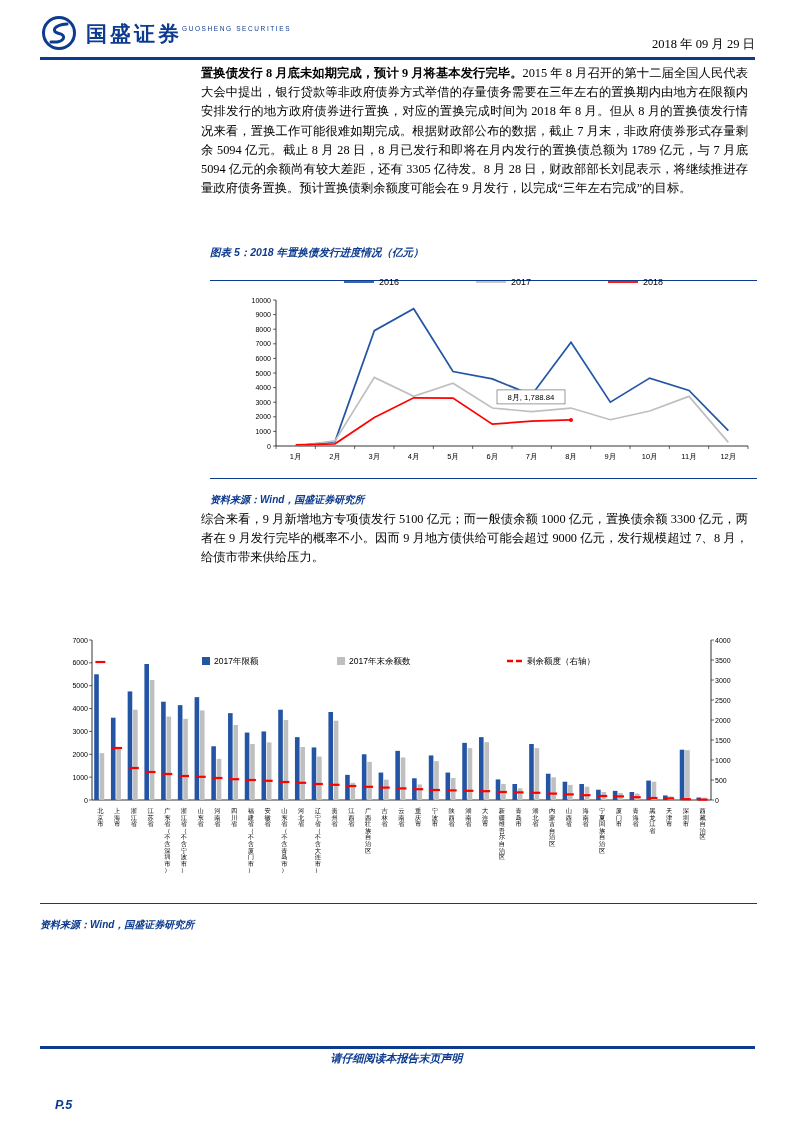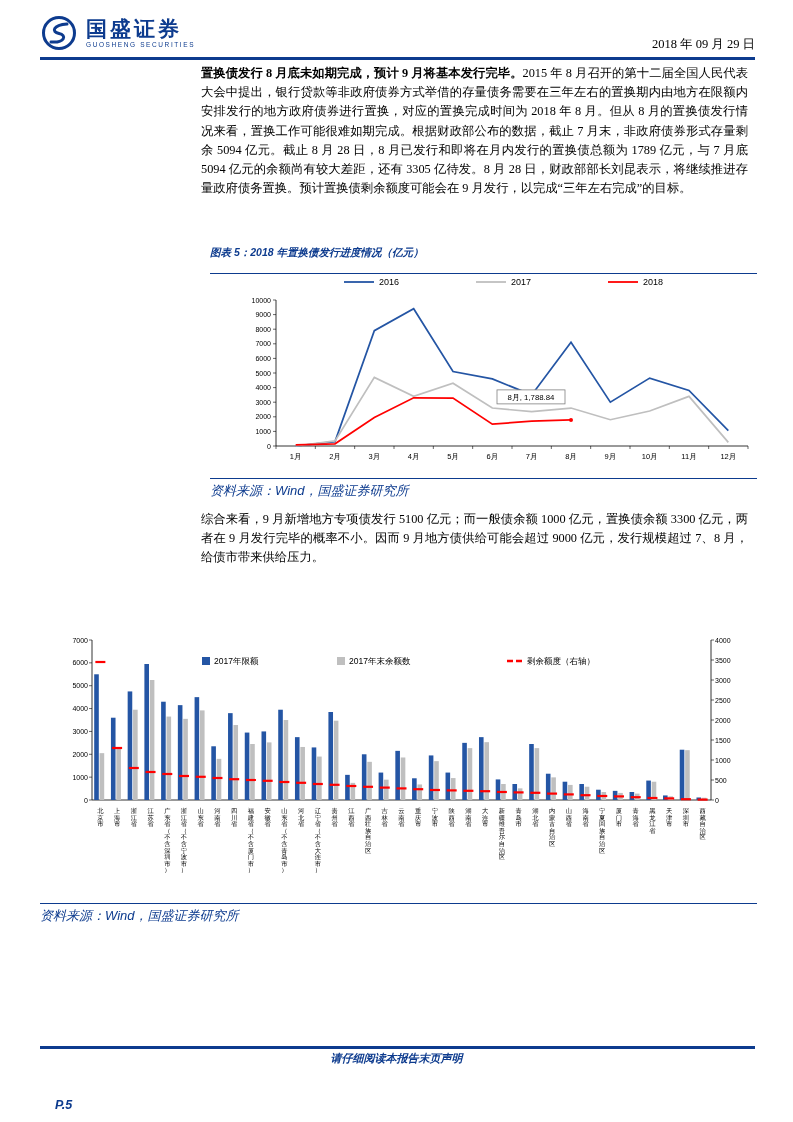--- a/index.html
+++ b/index.html
@@ -3,43 +3,44 @@
 <meta charset="utf-8">
 <style>
   html,body{margin:0;padding:0;background:#888;}
   .page{
     position:relative;width:793px;height:1122px;background:#fff;margin:0 auto;
     font-family:"Liberation Serif",serif;color:#000;overflow:hidden;
   }
   .abs{position:absolute;}
   
   .logo-wrap{left:40px;top:14px;display:flex;align-items:center;gap:8px;}
-  .brand-block{display:flex;flex-direction:column;line-height:1;}
+  .brand-block{display:flex;flex-direction:row;line-height:1;}
   .brand{font-size:21px;font-weight:bold;color:#0D3B8E;letter-spacing:3px;font-family:"Liberation Sans",sans-serif;}
   .brand-sub{font-size:6.5px;color:#0D3B8E;letter-spacing:1.6px;margin-top:3px;font-family:"Liberation Sans",sans-serif;}
   .header-date{right:38px;top:36px;font-size:12.5px;color:#000;}
   .rule{background:#0D3B8E;height:3px;left:40px;width:715px;}
   .header-rule{top:57px;}
   
   .para{left:201px;width:547px;font-size:12.3px;line-height:19.2px;text-align:justify;}
   .para1{top:64px;}
   .para2{top:510px;}
   .para b{font-weight:bold;}
   
   .fig-caption{
     color:#0D3B8E;font-style:italic;font-weight:600;font-size:10.5px;
-    padding-bottom:13px;border-bottom:1.2px solid #0D3B8E;
+    padding-bottom:20px;border-bottom:1.2px solid #0D3B8E;
     font-family:"Liberation Sans",sans-serif;
   }
   .fig5-caption{left:210px;top:246px;width:547px;}
   .fig6-caption{left:40px;top:592px;width:717px;}
   .source{
-    color:#0D3B8E;font-style:italic;font-size:13px;
-    padding-top:3px;border-top:1.2px solid #0D3B8E;
+    color:#0D3B8E;font-style:italic;font-size:10px;
+    padding-top:14px;border-top:1.2px solid #0D3B8E;
     font-family:"Liberation Sans",sans-serif;
+    font-weight:bold;
   }
   .source1{left:210px;top:478px;width:547px;}
   .source2{left:40px;top:903px;width:717px;}
   
   .chart5{left:236px;top:270px;width:520px;height:200px;}
   .chart6{left:52px;top:630px;width:705px;height:300px;}
   svg text{font-family:"Liberation Sans",sans-serif;}
   
   .footer-rule{top:1046px;}
   .footer-page{left:55px;top:1051px;color:#0D3B8E;font-weight:bold;font-style:italic;font-size:12.5px;font-family:"Liberation Sans",sans-serif;margin-top:47px;}

